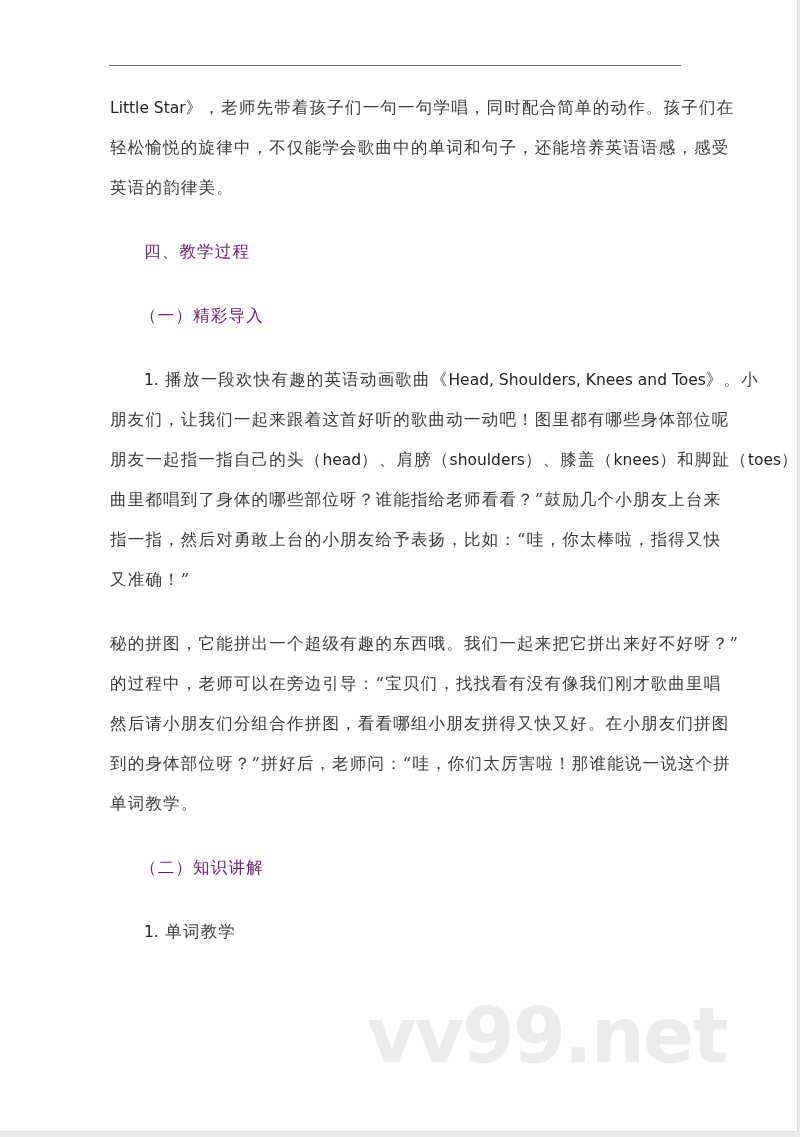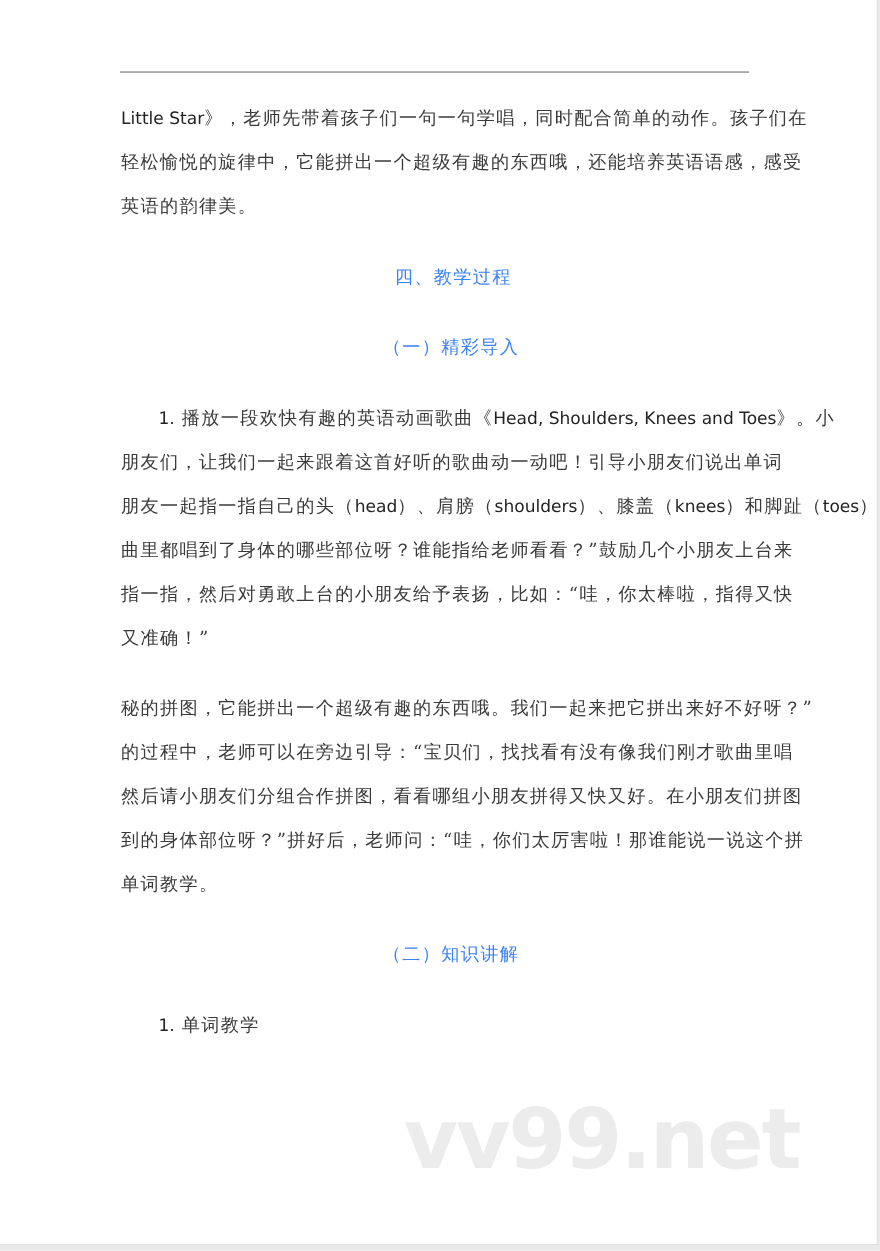--- a/index.html
+++ b/index.html
@@ -28,21 +28,21 @@
       font-size: 16.5px;
       letter-spacing: 1.2px;
     }
     .line { height: 40px; line-height: 40px; white-space: nowrap; }
     .para { margin-bottom: 0; }
     .gap { height: 24px; }
     .indent1 { padding-left: 34px; }
     .indent2 { padding-left: 30px; }
     .latin { font-family: "DejaVu Sans", "Liberation Sans", sans-serif; font-size: 15.5px; letter-spacing: 0; color: #222; }
     .num { font-family: "DejaVu Sans", "Liberation Sans", sans-serif; font-size: 15.5px; color: #222; letter-spacing: 0; }
-    .heading { color: #3b82f6; text-align: center; }
+    .heading { color: #701a75; }
     .watermark {
       position: absolute; left: 367px; top: 998px;
       font-family: "DejaVu Sans", "Liberation Sans", sans-serif;
       font-weight: bold; font-size: 76px; letter-spacing: -2px;
       color: #ececec;
       line-height: 1;
       pointer-events: none;
     }
   </style>
 </head>
@@ -50,37 +50,37 @@
 
 <div class="page">
   <div class="header-rule"></div>
 
   <div class="content">
 
     <div class="para">
       <div class="line">
         <span class="latin">Little Star</span><span>》，老师先带着孩子们一句一句学唱，同时配合简单的动作。孩子们在</span>
       </div>
-      <div class="line">轻松愉悦的旋律中，它能拼出一个超级有趣的东西哦，还能培养英语语感，感受</div>
+      <div class="line">轻松愉悦的旋律中，不仅能学会歌曲中的单词和句子，还能培养英语语感，感受</div>
       <div class="line">英语的韵律美。</div>
     </div>
 
     <div class="gap"></div>
     <div class="line indent1 heading">四、教学过程</div>
 
     <div class="gap"></div>
     <div class="line indent2 heading">（一）精彩导入</div>
 
     <div class="gap"></div>
 
     <div class="para">
       <div class="line indent1">
         <span class="num">1.</span>&nbsp;<span>播放一段欢快有趣的英语动画歌曲《</span><span class="latin">Head, Shoulders, Knees and Toes</span><span>》。小</span>
       </div>
-      <div class="line">朋友们，让我们一起来跟着这首好听的歌曲动一动吧！引导小朋友们说出单词</div>
+      <div class="line">朋友们，让我们一起来跟着这首好听的歌曲动一动吧！图里都有哪些身体部位呢</div>
       <div class="line">
         <span>朋友一起指一指自己的头（</span><span class="latin">head</span><span>）、肩膀（</span><span class="latin">shoulders</span><span>）、膝盖（</span><span class="latin">knees</span><span>）和脚趾（</span><span class="latin">toes</span><span>）</span>
       </div>
       <div class="line">曲里都唱到了身体的哪些部位呀？谁能指给老师看看？”鼓励几个小朋友上台来</div>
       <div class="line">指一指，然后对勇敢上台的小朋友给予表扬，比如：“哇，你太棒啦，指得又快</div>
       <div class="line">又准确！”</div>
     </div>
 
     <div class="gap"></div>
 

